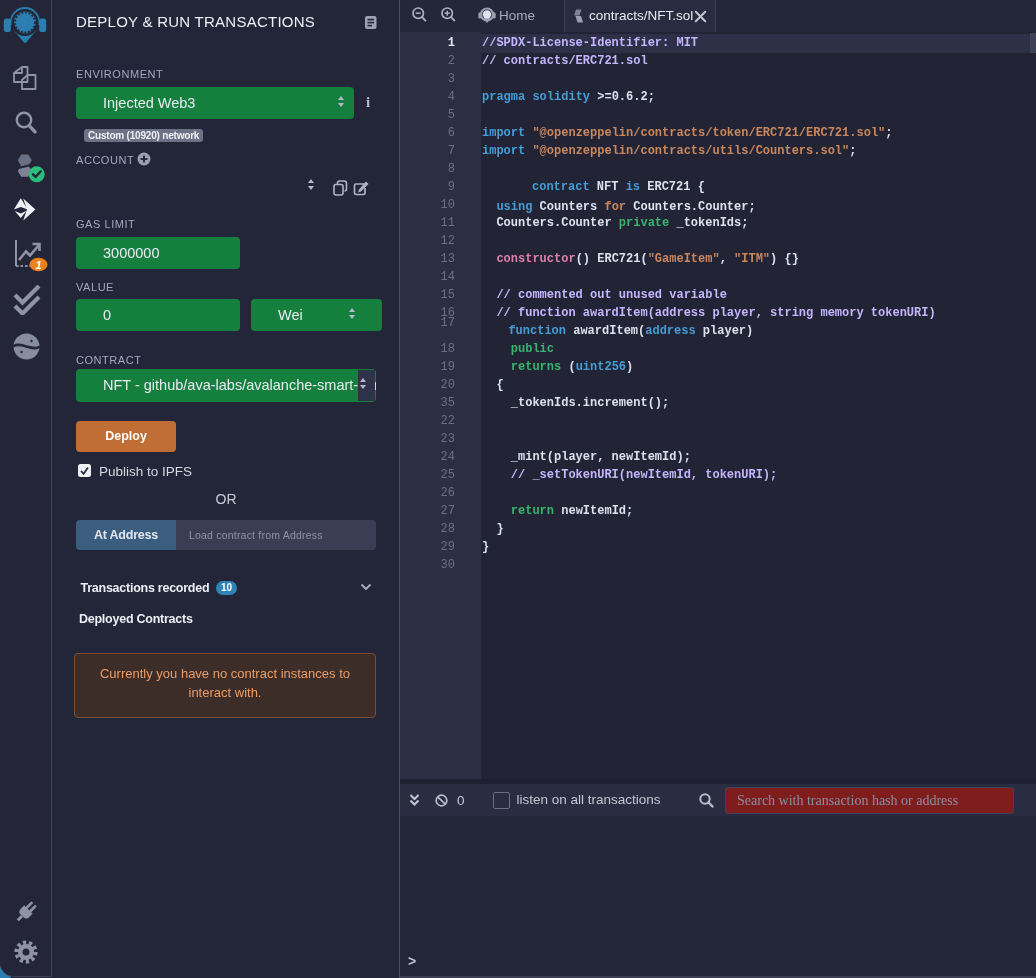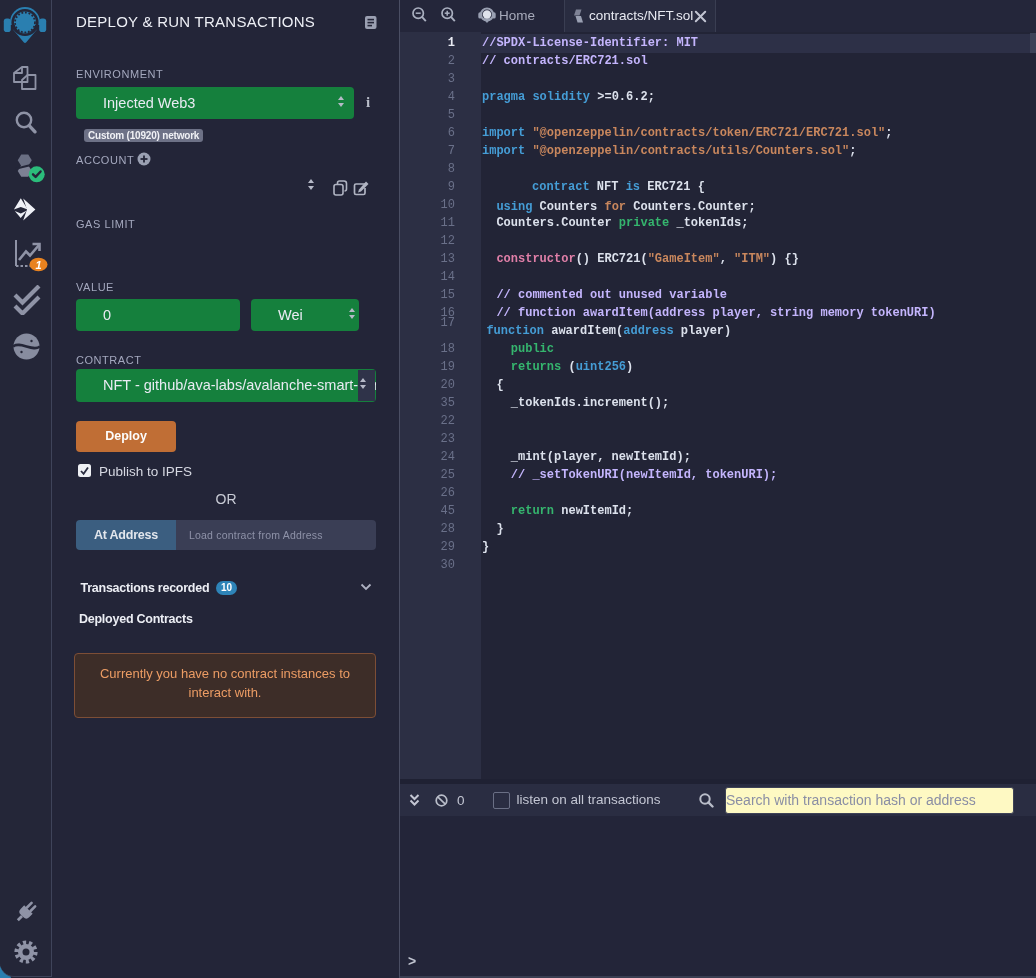--- a/index.html
+++ b/index.html
@@ -133,24 +133,25 @@
     <rect x="1" y="4.5" width="9" height="10.5" rx="2"></rect>
     <path d="M4.5 4.5 V3 Q4.5 1 6.5 1 H11 Q13.5 1 13.5 3.5 V9 Q13.5 11 11.5 11"></path>
   </g>
 </svg>
 <svg class="abs" style="left:301px;top:180px;" width="17" height="16" viewBox="0 0 17 16">
   <path d="M13 1.5 L15.5 4 L8 11.5 L5 12.5 L6 9.5 Z" fill="#b0b4c2"></path>
   <path d="M12 4 H3 Q1.5 4 1.5 5.5 V13 Q1.5 14.5 3 14.5 H10.5 Q12 14.5 12 13 V8" fill="none" stroke="#b0b4c2" stroke-width="1.7"></path>
 </svg>
 
 <div class="lbl" style="left:24px;top:218px;">GAS LIMIT</div>
+<div class="inp" style="left:24px;top:237px;width:164px;height:32px;">3000000</div>
 
 <div class="lbl" style="left:24px;top:281px;">VALUE</div>
 <div class="inp" style="left:24px;top:299px;width:164px;height:32px;">0</div>
-<div class="inp" style="left:199px;top:299px;width:108px;height:32px;">Wei</div>
+<div class="inp" style="left:199px;top:299px;width:131px;height:32px;">Wei</div>
 <div class="sel-arrows" style="left:297px;top:308px;">
         <div class="up"></div>
         <div class="dn"></div>
       </div>
 
 <div class="lbl" style="left:24px;top:354px;">CONTRACT</div>
 <div class="inp" style="left:24px;top:369px;width:300px;height:33px;line-height:33px;font-size:14.5px;">NFT - github/ava-labs/avalanche-smart-cor</div>
 <div class="abs" style="left:306px;top:370px;width:17px;height:31px;background:#2f3349;"></div>
 <div class="sel-arrows" style="left:308px;top:378px;">
         <div class="up"></div>
@@ -241,36 +242,36 @@
 <div class="ln" style="left:0;top:314px;">17</div>
 <div class="ln" style="left:0;top:340px;">18</div>
 <div class="ln" style="left:0;top:358px;">19</div>
 <div class="ln" style="left:0;top:376px;">20</div>
 <div class="ln" style="left:0;top:394px;">35</div>
 <div class="ln" style="left:0;top:412px;">22</div>
 <div class="ln" style="left:0;top:430px;">23</div>
 <div class="ln" style="left:0;top:448px;">24</div>
 <div class="ln" style="left:0;top:466px;">25</div>
 <div class="ln" style="left:0;top:484px;">26</div>
-<div class="ln" style="left:0;top:502px;">45</div>
+<div class="ln" style="left:0;top:502px;">27</div>
 <div class="ln" style="left:0;top:520px;">28</div>
 <div class="ln" style="left:0;top:538px;">29</div>
 <div class="ln" style="left:0;top:556px;">30</div>
 <div class="code" style="left:82px;top:34px;"><span class="c">//SPDX-License-Identifier: MIT</span></div>
 <div class="code" style="left:82px;top:52px;"><span class="c">// contracts/ERC721.sol</span></div>
 <div class="code" style="left:82px;top:88px;"><span class="k">pragma</span> <span class="k">solidity</span> &gt;=0.6.2;</div>
 <div class="code" style="left:82px;top:124px;"><span class="k">import</span> <span class="o">"@openzeppelin/contracts/token/ERC721/ERC721.sol"</span>;</div>
 <div class="code" style="left:82px;top:142px;"><span class="k">import</span> <span class="o">"@openzeppelin/contracts/utils/Counters.sol"</span>;</div>
 <div class="code" style="left:100px;top:178px;padding-left:32px;"><span class="k">contract</span> NFT <span class="k">is</span> ERC721 {</div>
 <div class="code" style="left:82px;top:188px;margin-top:10px;">  <span class="k">using</span> Counters <span class="o">for</span> Counters.Counter;</div>
 <div class="code" style="left:82px;top:214px;">  Counters.Counter <span class="g">private</span> _tokenIds;</div>
 <div class="code" style="left:82px;top:250px;">  <span class="p">constructor</span>() ERC721(<span class="o">"GameItem"</span>, <span class="o">"ITM"</span>) {}</div>
 <div class="code" style="left:82px;top:286px;"><span class="c">  // commented out unused variable</span></div>
 <div class="code" style="left:82px;top:304px;"><span class="c">  // function awardItem(address player, string memory tokenURI)</span></div>
-<div class="code" style="left:72px;top:322px;text-align:right;">  <span class="k">function</span> awardItem(<span class="k">address</span> player)</div>
+<div class="code" style="left:94px;top:322px;text-align:right;">  <span class="k">function</span> awardItem(<span class="k">address</span> player)</div>
 <div class="code" style="left:82px;top:340px;">    <span class="g">public</span></div>
 <div class="code" style="left:82px;top:358px;">    <span class="g">returns</span> (<span class="k">uint256</span>)</div>
 <div class="code" style="left:82px;top:376px;">  {</div>
 <div class="code" style="left:82px;top:394px;">    _tokenIds.increment();</div>
 <div class="code" style="left:82px;top:448px;">    _mint(player, newItemId);</div>
 <div class="code" style="left:82px;top:466px;"><span class="c">    // _setTokenURI(newItemId, tokenURI);</span></div>
 <div class="code" style="left:82px;top:502px;">    <span class="g">return</span> newItemId;</div>
 <div class="code" style="left:82px;top:520px;">  }</div>
 <div class="code" style="left:82px;top:538px;">}</div>
 
@@ -287,16 +288,16 @@
   <circle cx="6.5" cy="6.5" r="5.3" fill="none" stroke="#b9bdc9" stroke-width="1.7"></circle>
   <line x1="3" y1="3.2" x2="10" y2="9.8" stroke="#b9bdc9" stroke-width="1.7"></line>
 </svg>
 <div class="abs" style="left:57px;top:793px;font-size:13.5px;color:#c3c6d3;">0</div>
 <div class="abs" style="left:93px;top:791.5px;width:17px;height:17px;border:1px solid #6a6f85;border-radius:2px;background:transparent;"></div>
 <div class="abs" style="left:116.5px;top:792px;font-size:13.5px;color:#c3c6d3;">listen on all transactions</div>
 <svg class="abs" style="left:299px;top:793px;" width="15" height="15" viewBox="0 0 15 15">
   <circle cx="6" cy="6" r="4.7" fill="none" stroke="#b9bdc9" stroke-width="2"></circle>
   <line x1="9.4" y1="9.4" x2="13.5" y2="13.5" stroke="#b9bdc9" stroke-width="2.4" stroke-linecap="round"></line>
 </svg>
-<div class="abs" style="left:325px;top:786.5px;width:289px;height:27px;background:#fef9c3;border:1px solid #3e4257;border-radius:3px;color:#8a8ea4;font-size:14px;line-height:25px;padding-left:0;">Search with transaction hash or address</div>
+<div class="abs" style="left:325px;top:786.5px;width:289px;height:27px;background:#7f1d1d;border:1px solid #3e4257;border-radius:3px;color:#8a8ea4;font-size:14px;line-height:25px;padding-left:11px;font-family:Liberation Serif, serif;">Search with transaction hash or address</div>
 <div class="abs" style="left:8px;top:953px;font-size:14px;font-weight:bold;color:#c2c6d2;">&gt;</div>
 <div class="abs" style="left:0;top:976px;width:636px;height:2px;background:#3a3e52;"></div>
 </div>
   </div>
 </body></html>

